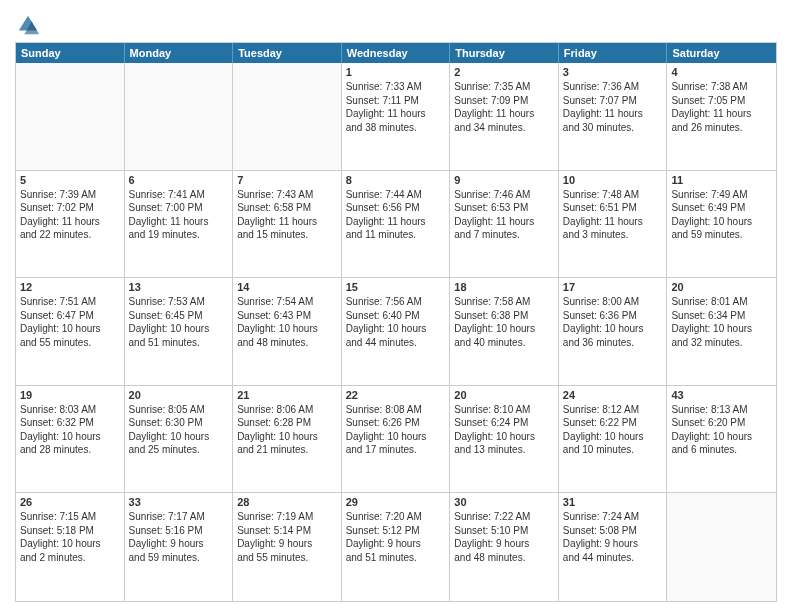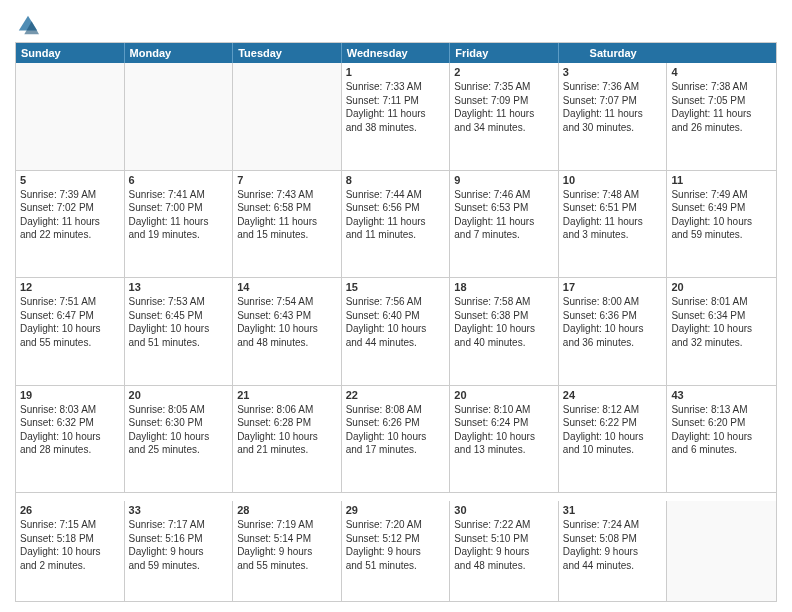--- a/index.html
+++ b/index.html
@@ -66,32 +66,32 @@
       background: #2471a3;
     }
     .cal-header-cell {
       color: #fff;
       font-size: 11px;
       font-weight: bold;
       padding: 4px 5px;
       text-align: left;
       border-right: 1px solid #5d9cc5;
     }
-    .cal-header-cell:last-child { border-right: none; text-align: center; }
+    .cal-header-cell:last-child { border-right: none; }
     .cal-body {
       flex: 1;
       display: grid;
       grid-template-rows: repeat(5, 1fr);
     }
     .cal-row {
       display: grid;
       grid-template-columns: repeat(7, 1fr);
       border-bottom: 1px solid #ccc;
     }
-    .cal-row:last-child { border-bottom: none; margin-top: 8px; }
+    .cal-row:last-child { border-bottom: none; }
     .cal-cell {
       border-right: 1px solid #ccc;
       padding: 3px 4px;
       font-size: 9.5px;
       color: #333;
       vertical-align: top;
       min-height: 0;
       background: #fff;
     }
     .cal-cell:last-child { border-right: none; }
@@ -132,20 +132,21 @@
       <div class="location"></div>
     </div>
   </div>
 
   <div class="calendar">
     <div class="cal-header">
     <div class="cal-header-cell">Sunday</div>
         <div class="cal-header-cell">Monday</div>
         <div class="cal-header-cell">Tuesday</div>
         <div class="cal-header-cell">Wednesday</div>
+        <div class="cal-header-cell">Thursday</div>
         <div class="cal-header-cell">Friday</div>
         <div class="cal-header-cell">Saturday</div>
       </div>
     <div class="cal-body">
     <div class="cal-row">
           <div class="cal-cell empty"></div>
           <div class="cal-cell empty"></div>
           <div class="cal-cell empty"></div>
           <div class="cal-cell">
             <div class="day-num">1</div>

